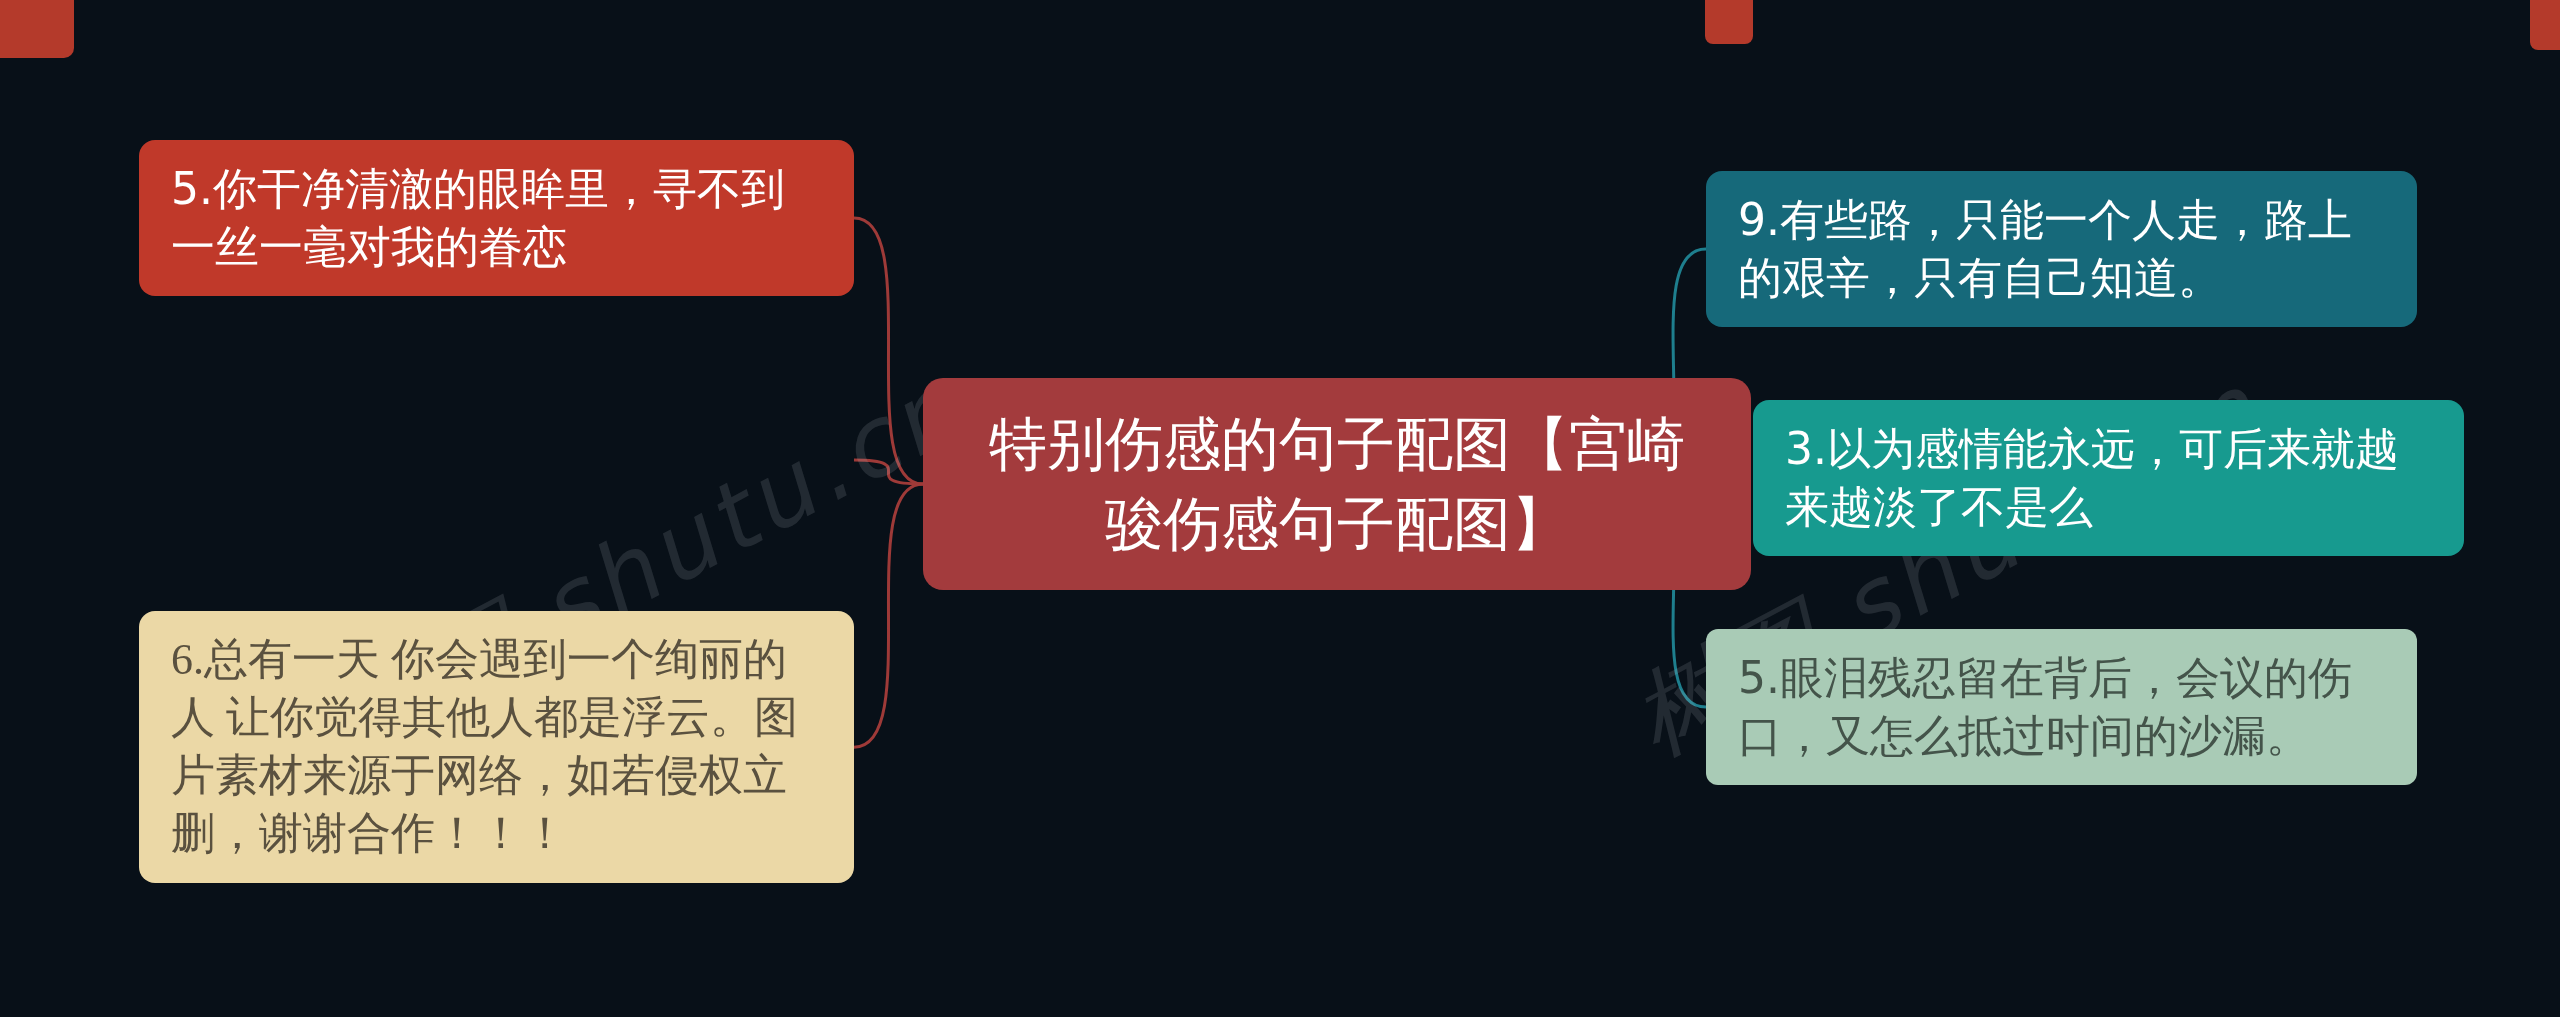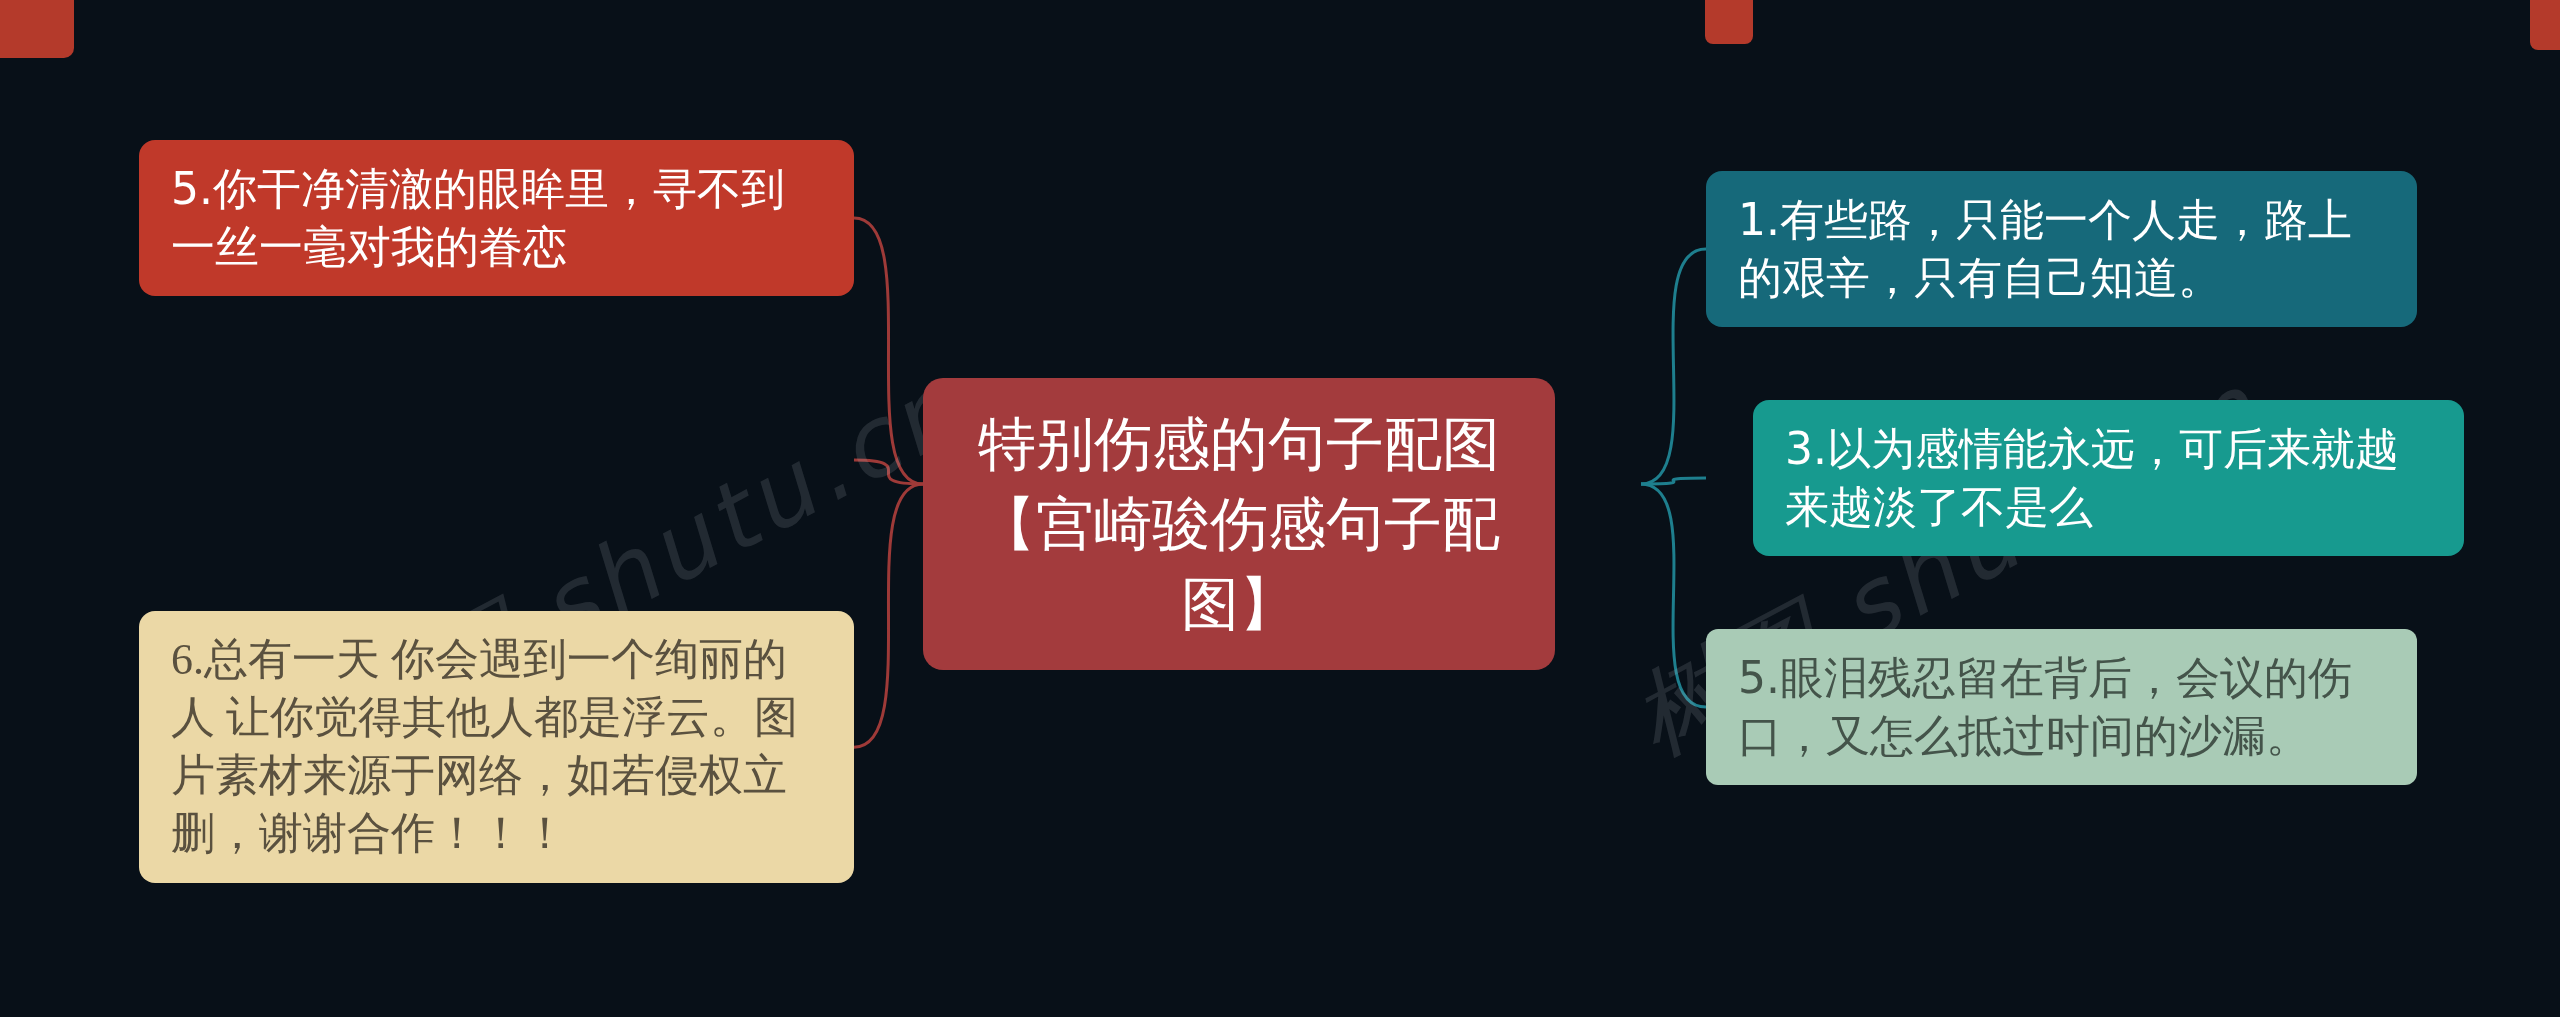--- a/index.html
+++ b/index.html
@@ -29,21 +29,21 @@
     box-sizing: border-box;
     border-radius: 16px;
     padding: 20px 32px;
     font-size: 44px;
     line-height: 1.32;
     word-break: break-all;
   }
   .node.center {
     left: 923px;
     top: 378px;
-    width: 632px;
+    width: 828px;
     border-radius: 20px;
     font-size: 58px;
     line-height: 1.38;
     text-align: center;
     padding: 26px 40px;
     font-weight: 500;
   }
   .node.left  { left: 139px;  width: 715px; }
   .node.right { left: 1706px; width: 711px; }
   .l1 { top: 140px; }
@@ -91,17 +91,17 @@
 
   <div class="decor tl" style="background: rgb(180, 58, 43);"></div>
   <div class="decor tm" style="background: rgb(180, 58, 43);"></div>
   <div class="decor tr" style="background: rgb(180, 58, 43);"></div>
 
   <div class="node center" style="background: rgb(163, 59, 61); color: rgb(255, 255, 255);">特别伤感的句子配图【宫崎骏伤感句子配图】</div>
 
   <div class="node left l1" style="background: rgb(192, 57, 42); color: rgb(255, 255, 255);">5.你干净清澈的眼眸里，寻不到一丝一毫对我的眷恋</div>
   <div class="node left l3" style="background: rgb(235, 216, 166); color: rgb(90, 81, 63); font-family: Liberation Serif, serif;">6.总有一天 你会遇到一个绚丽的人 让你觉得其他人都是浮云。图片素材来源于网络，如若侵权立删，谢谢合作！！！</div>
 
-  <div class="node right r1" style="background: rgb(22, 105, 122); color: rgb(255, 255, 255);">1.有些路，只能一个人走，路上的艰辛，只有自己知道。</div>
+  <div class="node right r1" style="background: rgb(22, 105, 122); color: rgb(255, 255, 255);">9.有些路，只能一个人走，路上的艰辛，只有自己知道。</div>
   <div class="node right r2" style="background: rgb(23, 154, 143); color: rgb(255, 255, 255);">3.以为感情能永远，可后来就越来越淡了不是么</div>
   <div class="node right r3" style="background: rgb(169, 203, 182); color: rgb(68, 84, 74); border-radius: 12px;">5.眼泪残忍留在背后，会议的伤口，又怎么抵过时间的沙漏。</div>
 
 </div>
 
 </body></html>

